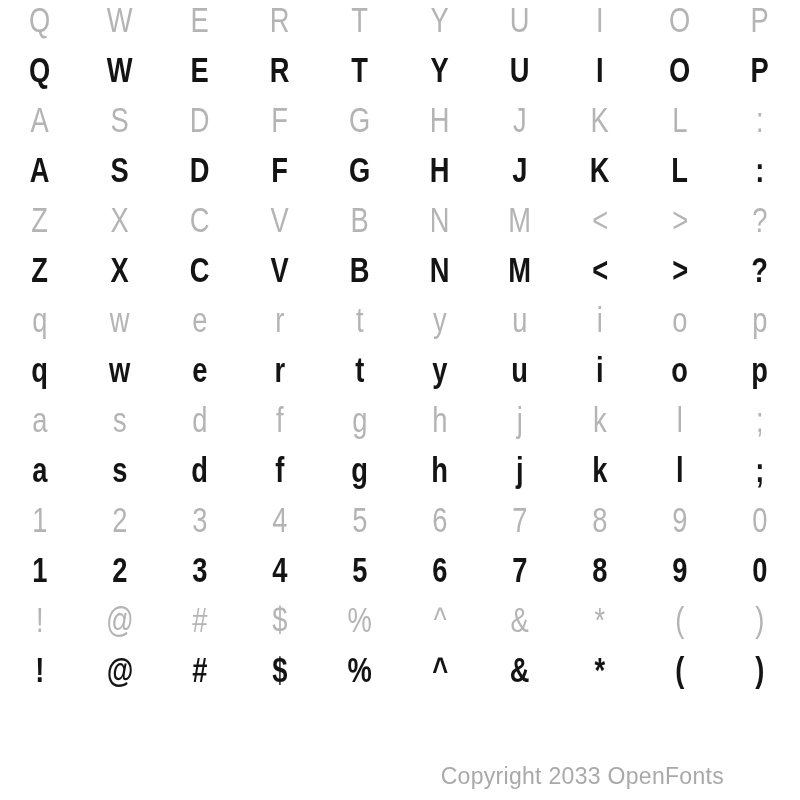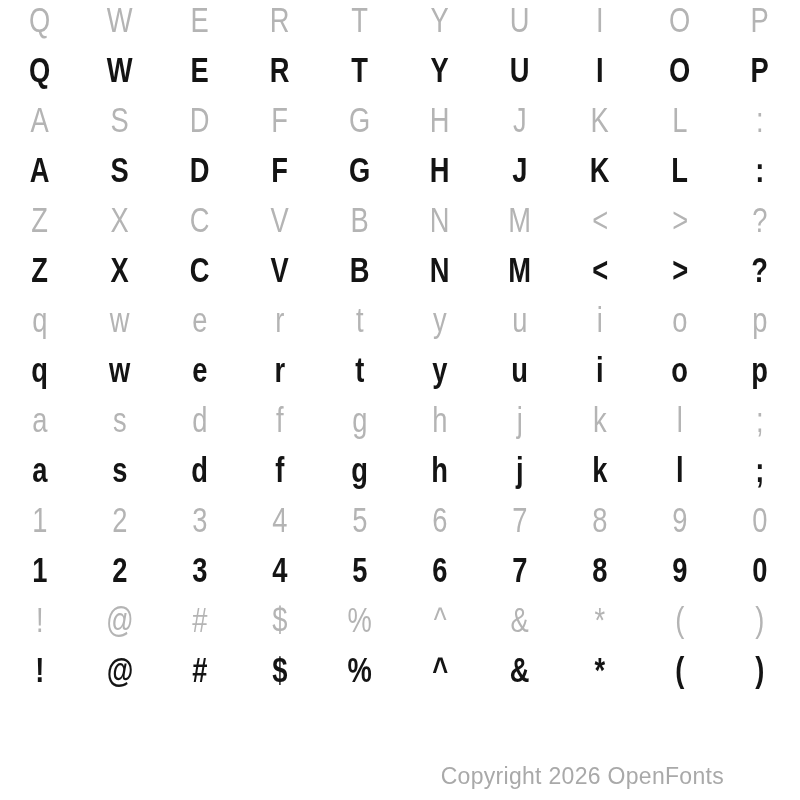--- a/index.html
+++ b/index.html
@@ -505,14 +505,14 @@
           <span>*</span>
         </div>
         <div class="glyph-cell">
           <span>(</span>
         </div>
         <div class="glyph-cell">
           <span>)</span>
         </div>
       </div>
     </div>
-  <div class="copyright">Copyright 2026 OpenFonts</div>
+  <div class="copyright">Copyright 2033 OpenFonts</div>
 </main>
 
 </body></html>

